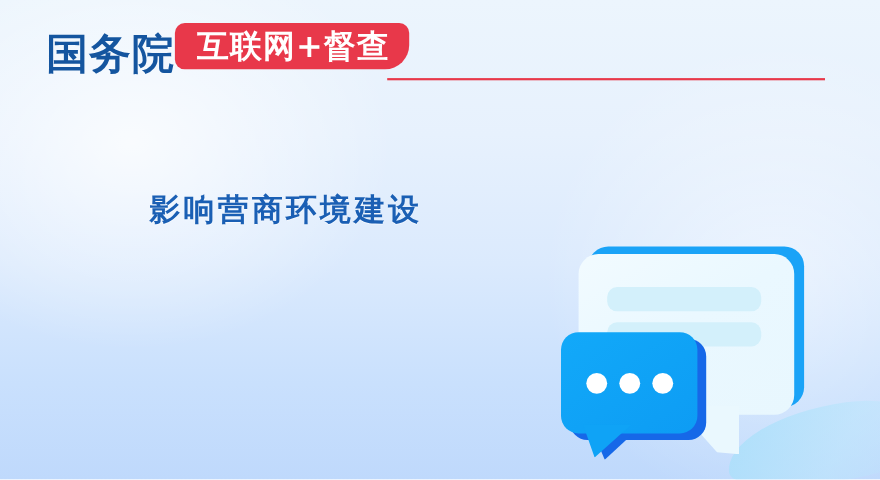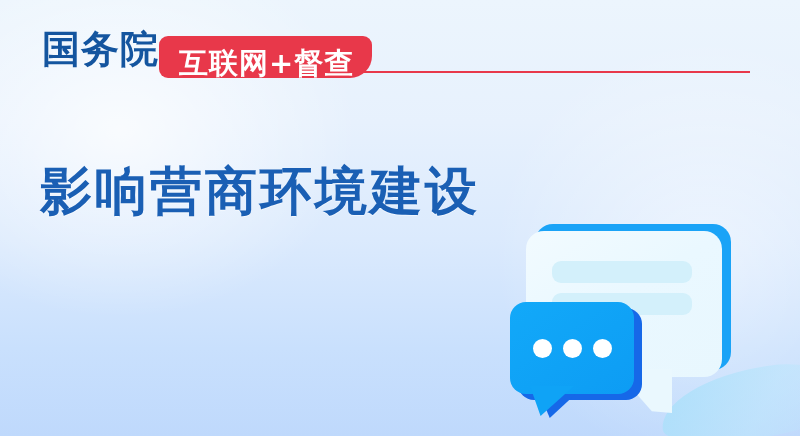--- a/index.html
+++ b/index.html
@@ -65,27 +65,27 @@
     font-size: 38px;
     font-weight: bold;
     letter-spacing: 1px;
     color: #14559f;
     line-height: 46px;
     white-space: nowrap;
   }
   .badge {
     position: absolute;
     left: 159px;
-    top: 36px;
+    top: 21px;
     height: 42px;
     padding: 0 18px 0 20px;
     background: #e8384a;
     border-radius: 9px 9px 22px 9px;
     display: flex;
-    align-items: flex-end;
+    align-items: center;
     box-sizing: border-box;
   }
   .badge-text {
     font-size: 29px;
     font-weight: bold;
     color: #ffffff;
     letter-spacing: 1px;
     line-height: 30px;
     white-space: nowrap;
   }
@@ -100,21 +100,21 @@
 
   
   .headline {
     position: absolute;
     left: 0;
     top: 160px;
     width: 520px;
     text-align: center;
   }
   .headline-line {
-    font-size: 52px;
+    font-size: 28px;
     font-weight: bold;
     color: #1a5fb4;
     letter-spacing: 3px;
     line-height: 62px;
     white-space: nowrap;
     text-shadow: 0 1px 0 rgba(255,255,255,0.55);
   }
 
   
   .illustration {

